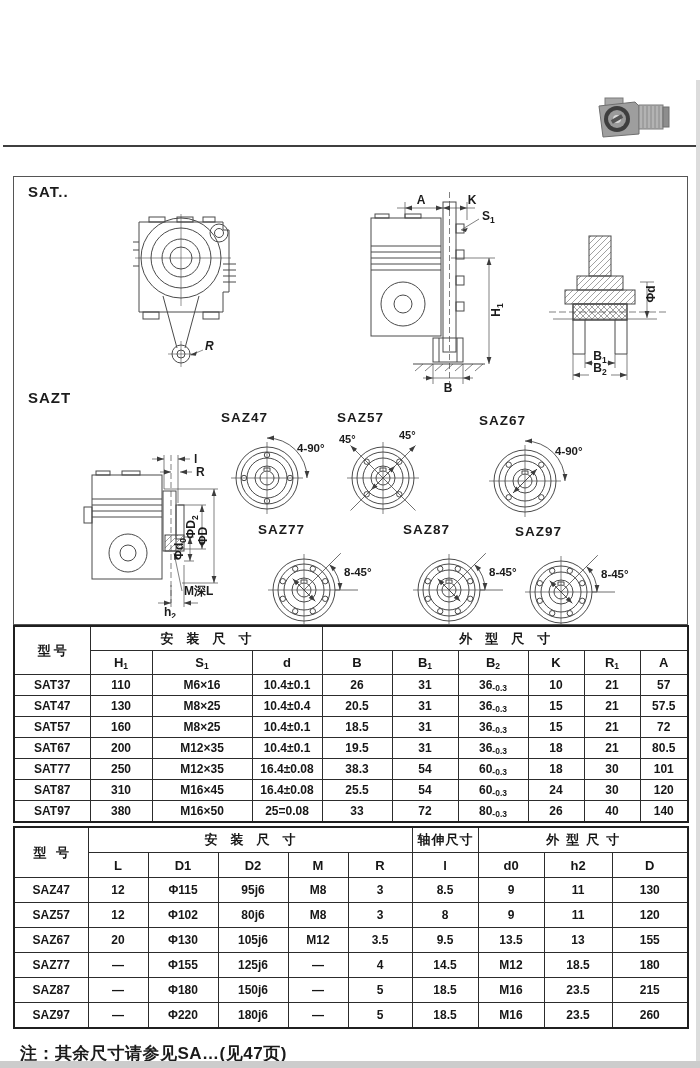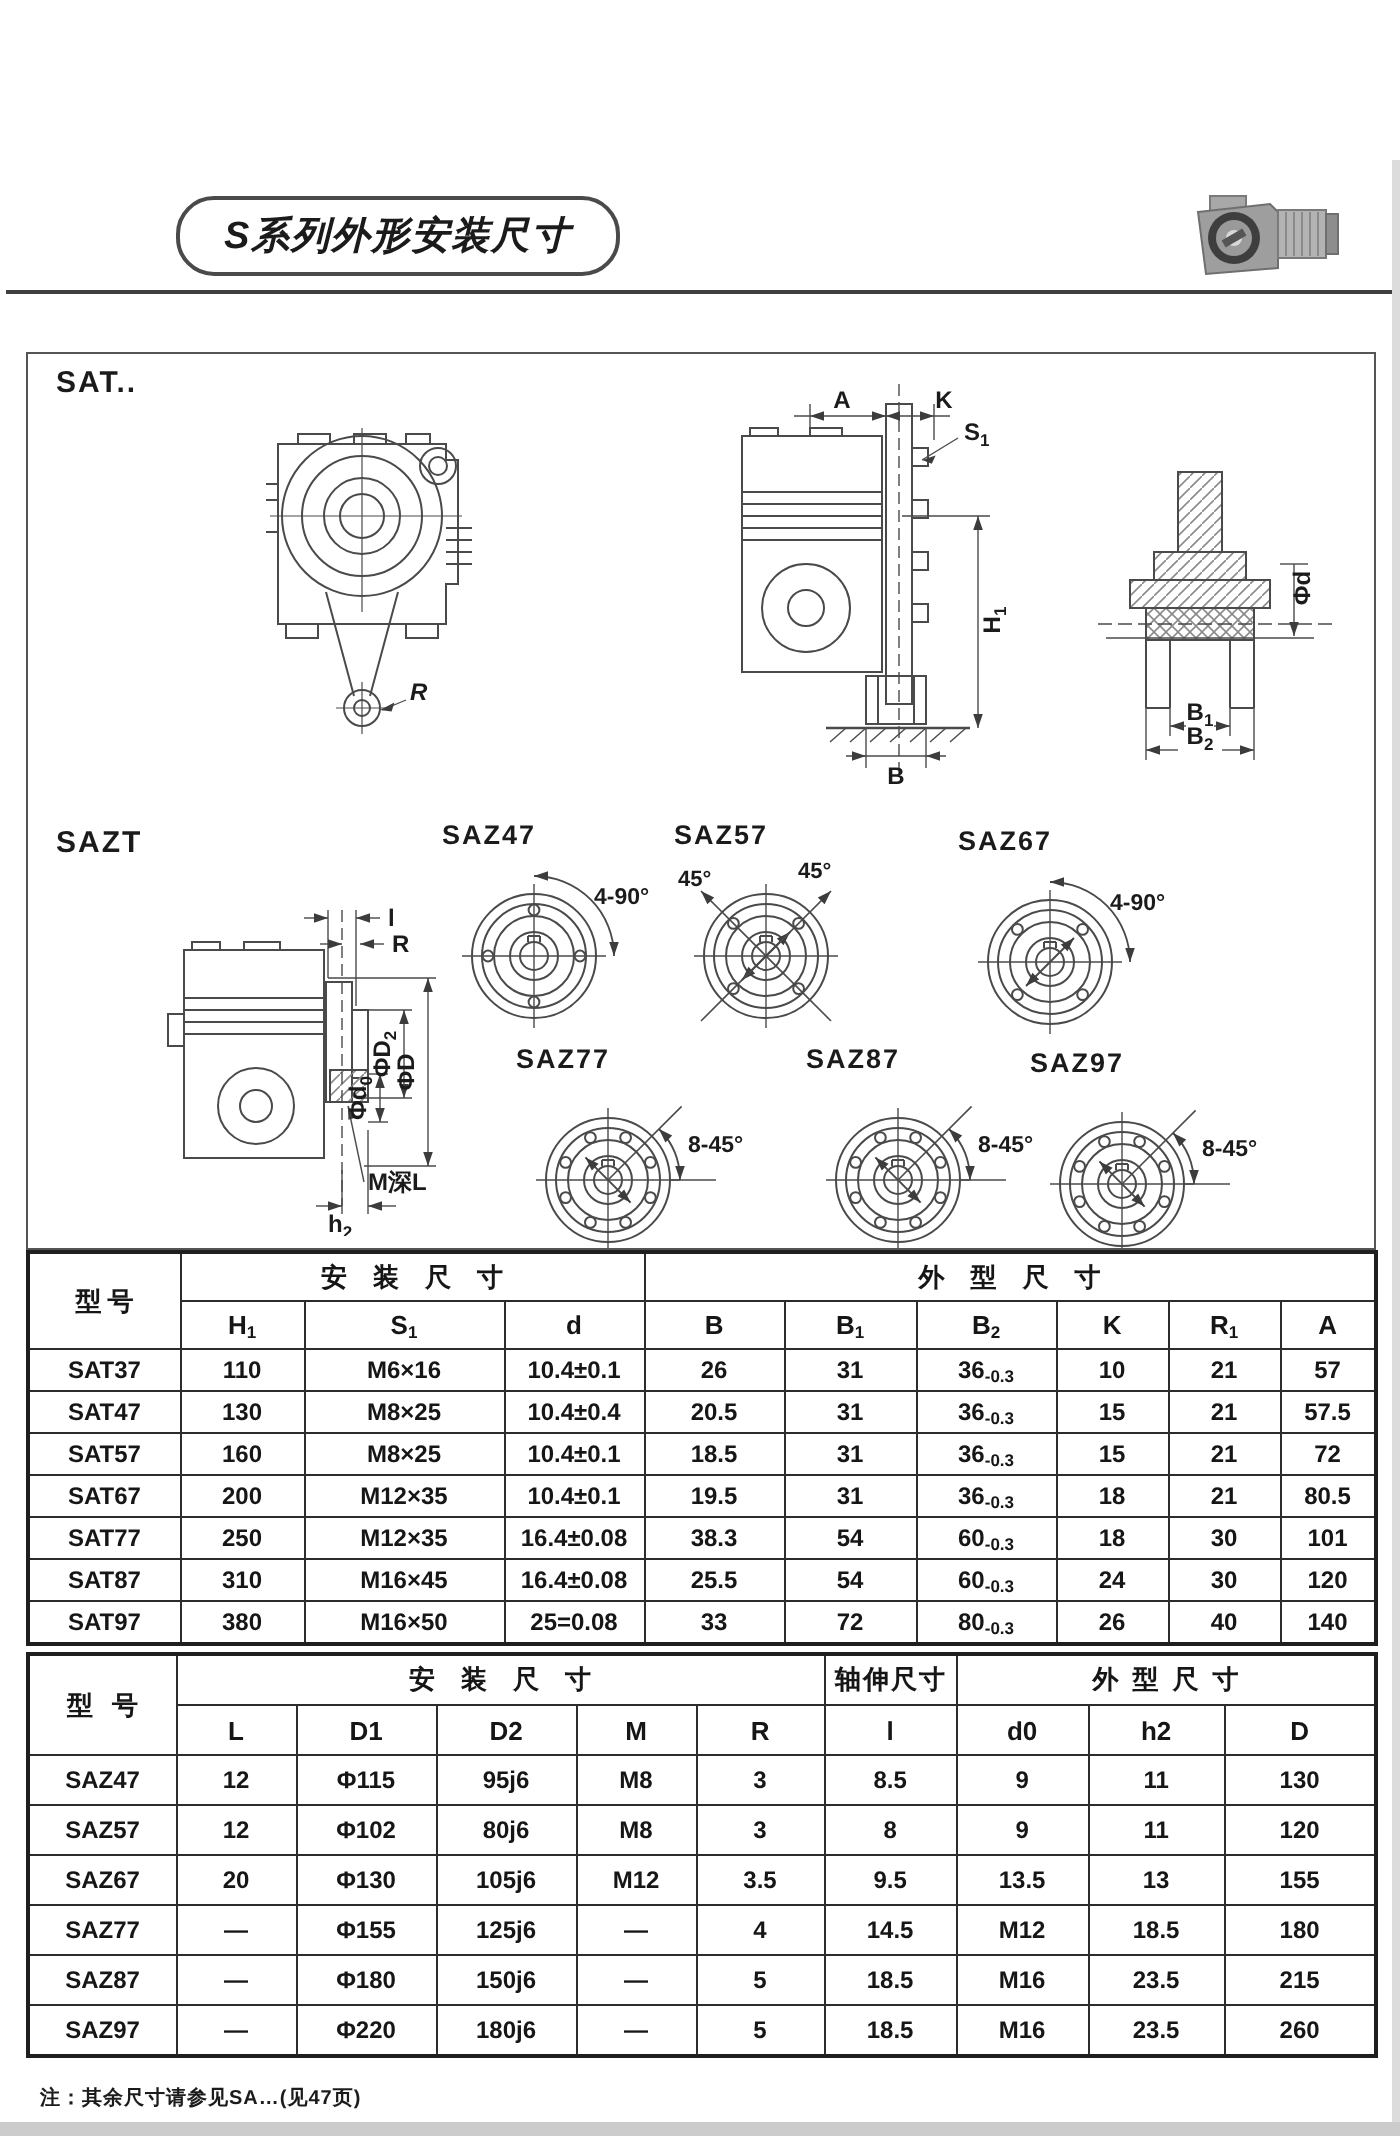--- a/index.html
+++ b/index.html
@@ -19,30 +19,29 @@
         color:#161616;padding:0;overflow:hidden;white-space:nowrap;}
   .t1 thead th{height:23px;font-size:13px;}
   .t1 td{height:20px;font-size:12px;}
   .t2 thead th{height:24px;font-size:13px;}
   .t2 td{height:24px;font-size:12px;}
   .tbl sub{font-size:8.5px;vertical-align:-2px;}
   .grpW{letter-spacing:13px;text-indent:13px;}
   .grpM{letter-spacing:7px;text-indent:7px;}
   .grpT{letter-spacing:1px;text-indent:1px;margin-left:36px;}
   .model-h{letter-spacing:3px;text-indent:3px;font-size:13px;}
-  .note{position:absolute;left:20px;top:1042px;font-size:10px;font-weight:bold;letter-spacing:0.5px;}
+  .note{position:absolute;left:20px;top:1042px;font-size:17px;font-weight:bold;letter-spacing:0.5px;}
   .edge-r{position:absolute;left:696px;top:80px;width:4px;height:988px;background:#dcdcdc;}
   .edge-b{position:absolute;left:0;top:1061px;width:700px;height:7px;background:#cccccc;}
 </style>
 </head>
 <body>
 
 <div class="page">
 
-  <div class="title-box">S系列外形安装尺寸</div>
 
   <svg class="dsvg" style="left:595px;top:90px" width="78" height="50" viewBox="0 0 78 50">
     <rect x="10" y="8" width="18" height="8" fill="#a8a8a8" stroke="#7a7a7a"></rect>
     <polygon points="4,16 40,12 44,16 44,44 8,47" fill="#9e9e9e" stroke="#6f6f6f"></polygon>
     <rect x="44" y="15" width="24" height="24" fill="#b3b3b3" stroke="#7a7a7a"></rect>
     <line x1="48" y1="16" x2="48" y2="38" stroke="#8a8a8a"></line>
       <line x1="52" y1="16" x2="52" y2="38" stroke="#8a8a8a"></line>
     <line x1="56" y1="16" x2="56" y2="38" stroke="#8a8a8a"></line>
       <line x1="60" y1="16" x2="60" y2="38" stroke="#8a8a8a"></line>
     <line x1="64" y1="16" x2="64" y2="38" stroke="#8a8a8a"></line>
@@ -50,21 +49,21 @@
     <circle cx="22" cy="29" r="13" fill="#3e3e3e"></circle>
     <circle cx="22" cy="29" r="9" fill="#9a9a9a"></circle>
     <circle cx="22" cy="29" r="4" fill="#d9d9d9"></circle>
     <rect x="16" y="27" width="12" height="4" transform="rotate(-30 22 29)" fill="#555"></rect>
   </svg>
 
   <div class="rule"></div>
 
   <div class="frame" id="frame">
     <div class="dlabel" style="left:14px;top:6px">SAT..</div>
-    <div class="dlabel" style="left:14px;top:236px">SAZT</div>
+    <div class="dlabel" style="left:14px;top:212px">SAZT</div>
 
     <svg class="dsvg" style="left:105px;top:31px" width="125" height="165" viewBox="0 0 125 165">
       <g stroke="#4a4a4a" fill="none" stroke-width="1">
         <path d="M20 14 H104 V22 H110 V84 H104 V104 H20 Z"></path>
         <rect x="30" y="9" width="16" height="5"></rect>
           <rect x="58" y="9" width="16" height="5"></rect>
           <rect x="84" y="9" width="12" height="5"></rect>
         <circle cx="62" cy="50" r="40"></circle>
           <circle cx="62" cy="50" r="30"></circle>
           <circle cx="62" cy="50" r="19"></circle>

